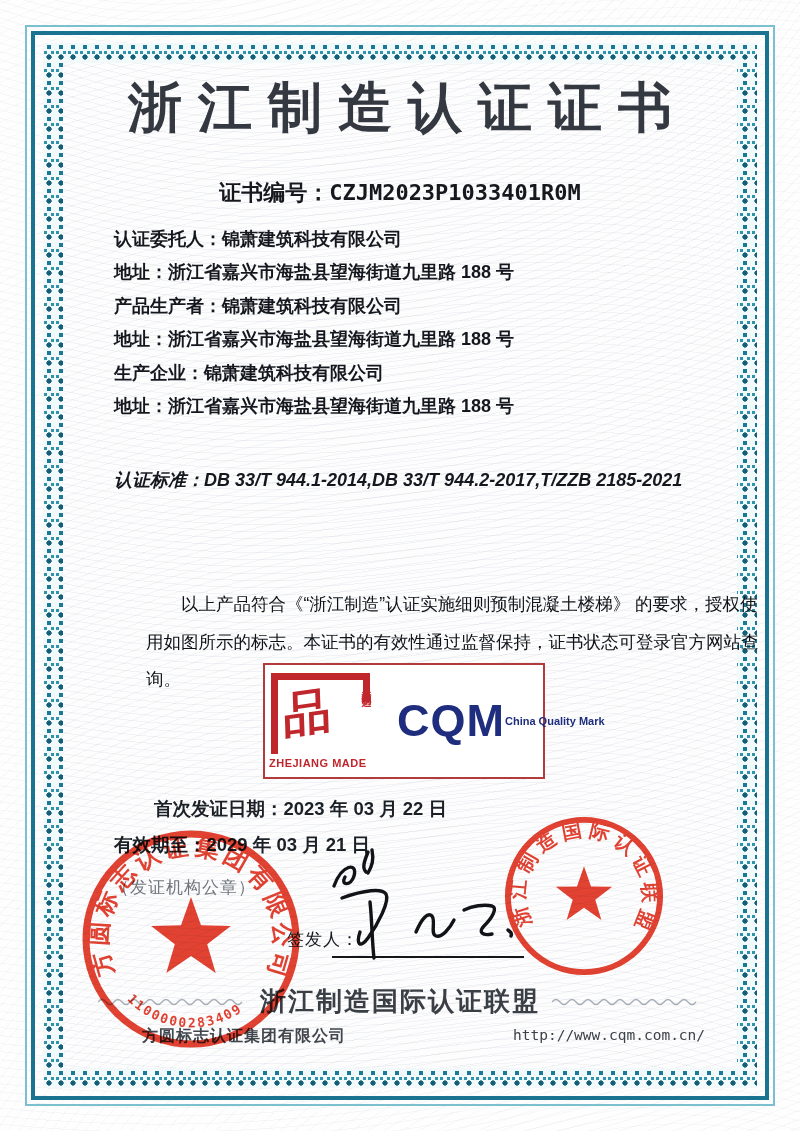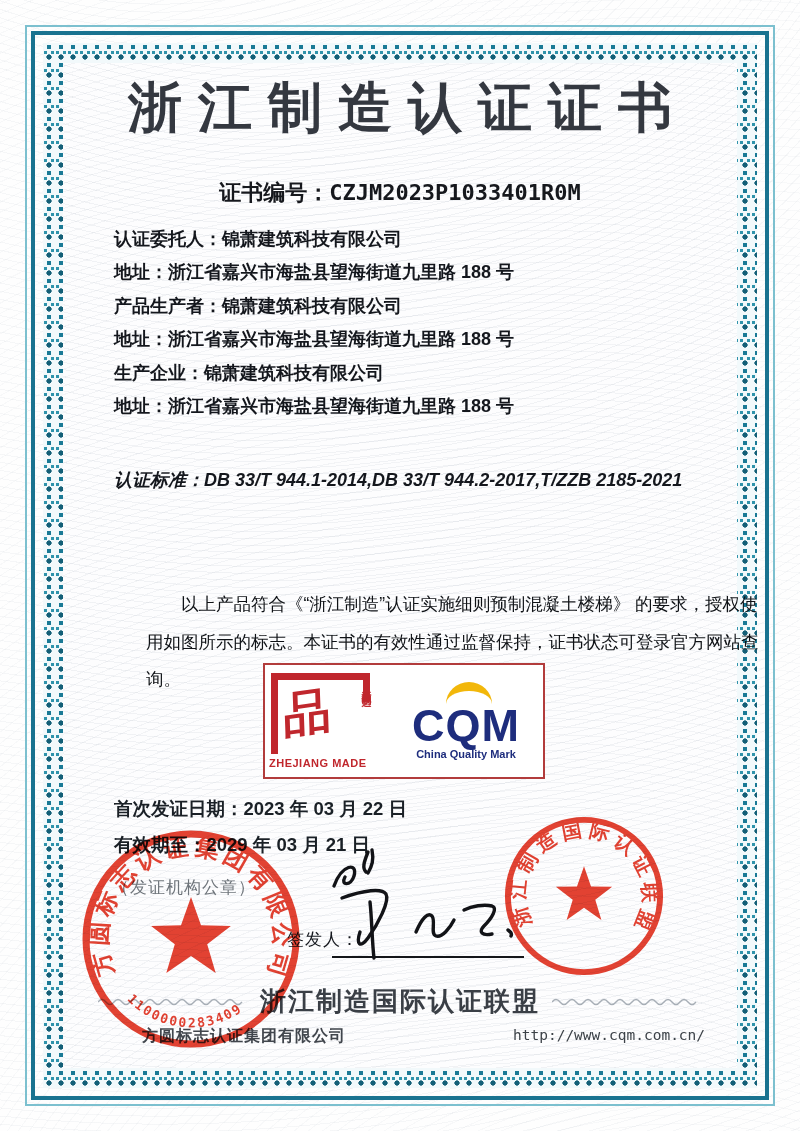--- a/index.html
+++ b/index.html
@@ -48,29 +48,29 @@
   .zj{position:relative;width:112px;height:100px;}
   .zj-frame{position:absolute;left:4px;top:2px;width:92px;height:74px;
             border-top:7px solid #c0272d;border-left:7px solid #c0272d;}
   .zj-stub{position:absolute;left:96px;top:2px;width:7px;height:28px;background:#c0272d;}
   .zj-glyph{position:absolute;left:16px;top:10px;font-family:"Liberation Serif",serif;
             font-size:48px;font-weight:700;color:#c0272d;transform:rotate(-8deg) skewX(-6deg);}
   .zj-side{position:absolute;right:6px;top:12px;writing-mode:vertical-rl;
            font-size:10px;font-weight:700;color:#c0272d;letter-spacing:2px;}
   .zj-caption{position:absolute;left:2px;bottom:2px;font-size:11px;font-weight:700;
               color:#c0272d;letter-spacing:.5px;white-space:nowrap;}
-  .cqm{display:flex;flex-direction:column;align-items:center;width:150px;}
+  .cqm{display:flex;flex-direction:row;align-items:center;width:150px;}
   .cqm-arc{width:46px;height:13px;border-top:9px solid #f2b70a;
            border-radius:50% 50% 0 0 / 100% 100% 0 0;margin-left:6px;}
   .cqm-acro{font-size:45px;font-weight:800;color:#1e2d7d;letter-spacing:1px;line-height:44px;
             font-family:"Liberation Sans",sans-serif;}
   .cqm-caption{font-size:11px;font-weight:700;color:#1e2d7d;white-space:nowrap;}
   
   .dateline{position:absolute;left:114px;z-index:2;font-size:18.5px;font-weight:700;color:#1a2026;white-space:nowrap;}
-  .date1{top:796px;} .date2{top:832px;}
+  .date1{top:796px;margin-left:40px;} .date2{top:832px;}
   .seal-note{position:absolute;left:112px;top:876px;z-index:1;font-family:Liberation Sans, sans-serif;
              font-size:17px;color:#6f757b;letter-spacing:1px;}
   .seal{mix-blend-mode:multiply;opacity:.93;position:absolute;z-index:4;}
   .seal-left{left:76px;top:824px;width:230px;height:230px;}
   .seal-right{left:500px;top:812px;width:168px;height:168px;}
   .signer-label{position:absolute;left:287px;top:928px;z-index:3;font-family:"Liberation Serif",serif;
                 font-size:17px;color:#15181e;letter-spacing:1px;}
   .sig-line{position:absolute;left:332px;top:956px;width:192px;height:2px;background:#14161a;z-index:3;}
   .signature-svg{position:absolute;left:312px;top:846px;width:230px;height:116px;z-index:5;}
   

